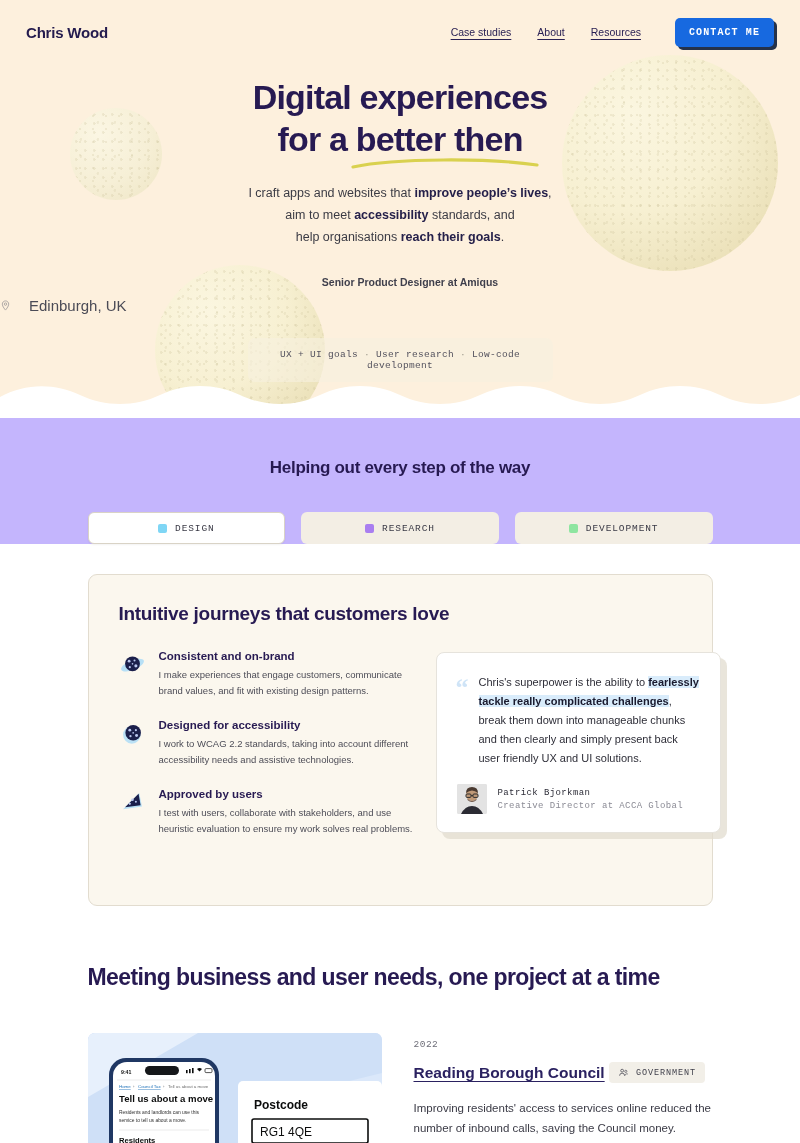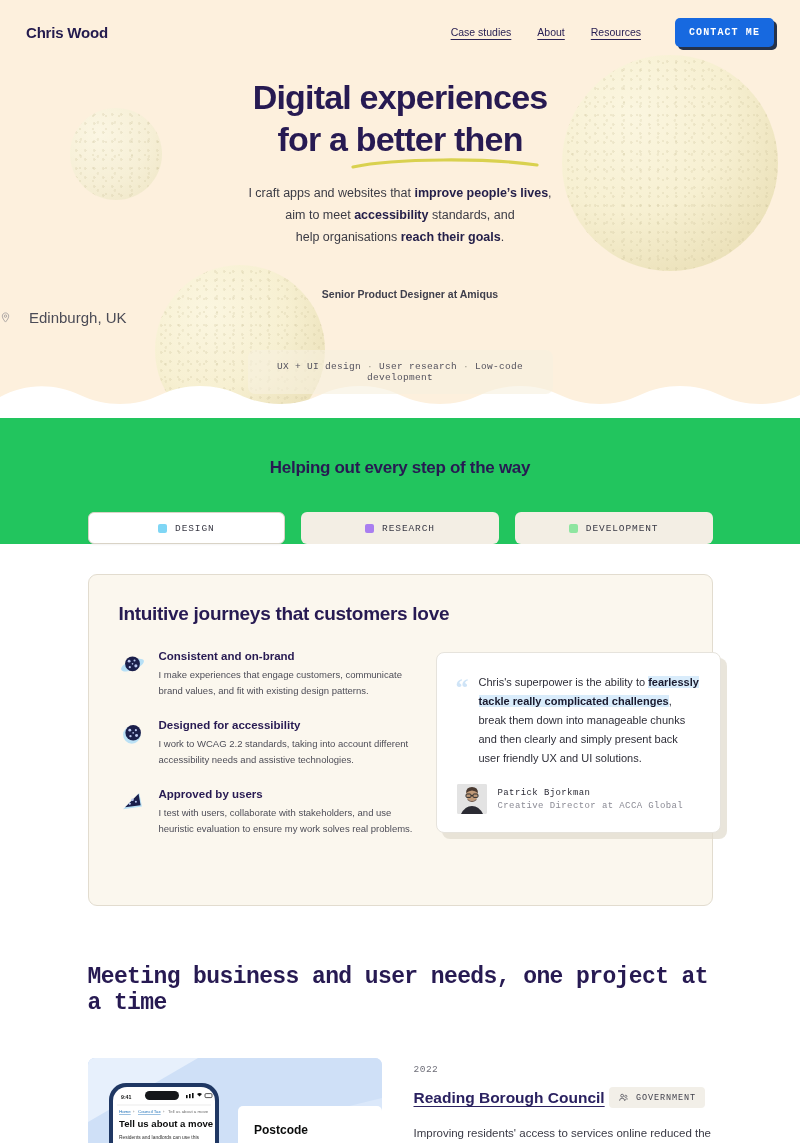--- a/index.html
+++ b/index.html
@@ -63,33 +63,33 @@
   h1.hero-title {
     font-size: 34px; line-height: 42px; color: #271a52;
     font-weight: bold; letter-spacing: -0.8px;
   }
   .underline-wrap { position: relative; display: inline-block; }
   .squiggle { position: absolute; left: -6px; bottom: -10px; width: 190px; height: 14px; }
   .hero-sub {
     margin-top: 22px; font-size: 12.5px; line-height: 22px; color: #3b3b44;
   }
   .hero-sub b { color: #25204a; font-weight: bold; }
-  .role { margin-top: 40px; font-size: 10.5px; font-weight: bold; color: #3f3f4c; padding-left: 20px; }
+  .role { margin-top: 28px; font-size: 10.5px; font-weight: bold; color: #3f3f4c; padding-left: 20px; }
   .loc { margin-top: 9px; font-size: 15px; color: #4b4b56; display: flex; align-items: center; gap: 18px; }
   .pin { width: 11px; height: 11px; opacity: .65; }
   .skills-pill {
     margin: 24px auto 0; width: 305px; background: rgba(247,240,223,.62);
     border-radius: 7px; padding: 11px 0;
     font-family: "Liberation Mono", monospace; font-size: 9.5px; color: #54525e;
     letter-spacing: .3px;
   }
   .skills-pill .dot { color: #9e9a8c; padding: 0 6px; }
 
   
-  .steps { padding-top: 40px; text-align: center; background: #22c55e; }
+  .steps { padding-top: 40px; text-align: center; background: #c4b5fd; }
   h2.steps-title { font-size: 17px; color: #271a52; font-weight: bold; letter-spacing: -.3px; }
   .tabs { margin: 34px auto 0; width: 625px; display: flex; gap: 16px; border-radius: 16px; }
   .tab {
     flex: 1; height: 32px; border-radius: 6px;
     display: flex; align-items: center; justify-content: center; gap: 8px;
     font-family: "Liberation Mono", monospace; font-size: 9.5px; letter-spacing: .9px;
     color: #3a3a46; cursor: pointer; background: #f3eee4; border: 1px solid transparent;
   }
   .tab.active { background: #ffffff; border: 1px solid #d9d3c6; box-shadow: 0 1px 2px rgba(0,0,0,.05); }
   .swatch { width: 9px; height: 9px; border-radius: 2px; display: inline-block; }
@@ -123,21 +123,21 @@
   .q-author { display: flex; align-items: center; gap: 11px; margin-top: 16px; margin-left: 2px; }
   .avatar {
     width: 30px; height: 30px; flex: 0 0 30px; border-radius: 2px; overflow: hidden;
     background: #dcdcdc;
   }
   .q-name { font-family: "Liberation Mono", monospace; font-size: 9px; color: #2d2d38; letter-spacing: .4px; }
   .q-role { font-family: "Liberation Mono", monospace; font-size: 9px; color: #8b8b95; letter-spacing: .4px; margin-top: 3px; }
 
   
   .projects { margin: 58px auto 0; width: 625px; }
-  h2.projects-title { font-size: 23px; color: #271a52; font-weight: bold; letter-spacing: -.6px; font-family: Liberation Mono, monospace; }
+  h2.projects-title { font-size: 23px; color: #271a52; font-weight: bold; letter-spacing: -.6px; }
   .project { display: flex; gap: 32px; margin-top: 42px; }
   .shot {
     width: 294px; height: 170px; border-radius: 7px; overflow: hidden;
     background: #cfe0f7; position: relative; flex: 0 0 294px;
   }
   .p-meta { flex: 1; padding-top: 6px; }
   .p-year { font-family: "Liberation Mono", monospace; font-size: 9.5px; color: #6e6e78; letter-spacing: .5px; }
   .p-name {
     display: inline-block; margin-top: 9px; font-size: 15.5px; font-weight: bold;
     color: #2a2160; text-decoration: underline; text-underline-offset: 3px; cursor: pointer;
@@ -197,21 +197,21 @@
 
       <div class="loc">
         <svg class="pin" viewBox="0 0 24 24">
           <path d="M12 2C8.1 2 5 5.1 5 9c0 5.2 7 13 7 13s7-7.8 7-13c0-3.9-3.1-7-7-7z" fill="none" stroke="#6d6d78" stroke-width="1.8"></path>
           <circle cx="12" cy="9" r="2.6" fill="none" stroke="#6d6d78" stroke-width="1.8"></circle>
         </svg>
         <span>Edinburgh, UK</span>
       </div>
 
       <div class="skills-pill">
-        <span>UX + UI design</span><span class="dot">·</span><span>User research</span><span class="dot">·</span><span>Low-code development</span>
+        <span>UX + UI goals</span><span class="dot">·</span><span>User research</span><span class="dot">·</span><span>Low-code development</span>
       </div>
     </div>
 
     <svg class="wave" viewBox="0 0 800 48" preserveAspectRatio="none">
       <path fill="#ffffff" d="M0,26 C25,12 55,12 80,24 C105,36 135,36 160,24 C185,12 215,12 240,24
         C265,36 295,36 320,24 C345,12 375,12 400,24 C425,36 455,36 480,24
         C505,12 535,12 560,24 C585,36 615,36 640,24 C665,12 695,12 720,24
         C745,36 775,36 800,24 L800,48 L0,48 Z"></path>
     </svg>
   </section>

